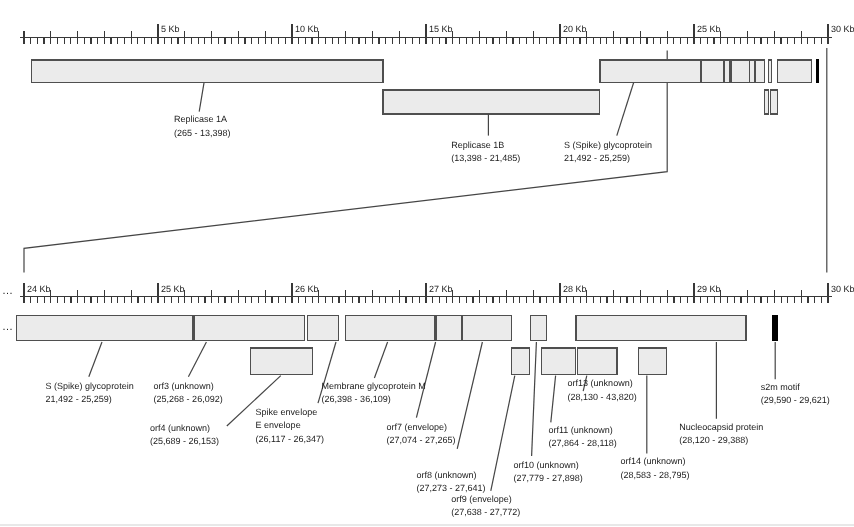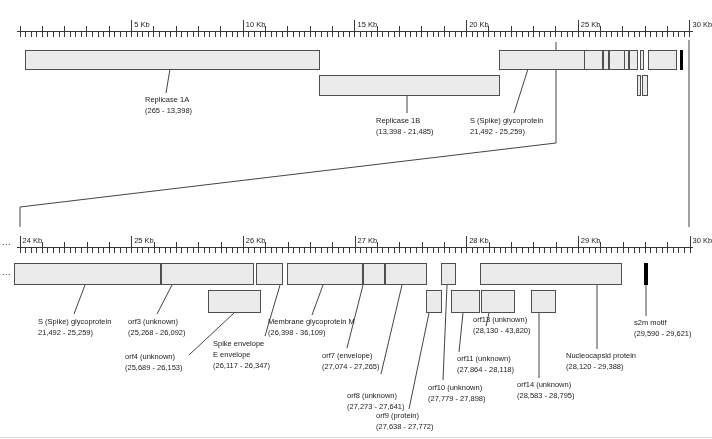--- a/index.html
+++ b/index.html
@@ -436,21 +436,21 @@
       </div>
       <div class="label" style="left: 322px; top: 350px;">
         <div>orf7 (envelope)</div>
         <div>(27,074 - 27,265)</div>
       </div>
       <div class="label" style="left: 347px; top: 390px;">
         <div>orf8 (unknown)</div>
         <div>(27,273 - 27,641)</div>
       </div>
       <div class="label" style="left: 376px; top: 410px;">
-        <div>orf9 (protein)</div>
+        <div>orf9 (envelope)</div>
         <div>(27,638 - 27,772)</div>
       </div>
       <div class="label" style="left: 428px; top: 382px;">
         <div>orf10 (unknown)</div>
         <div>(27,779 - 27,898)</div>
       </div>
       <div class="label" style="left: 457px; top: 353px;">
         <div>orf11 (unknown)</div>
         <div>(27,864 - 28,118)</div>
       </div>

